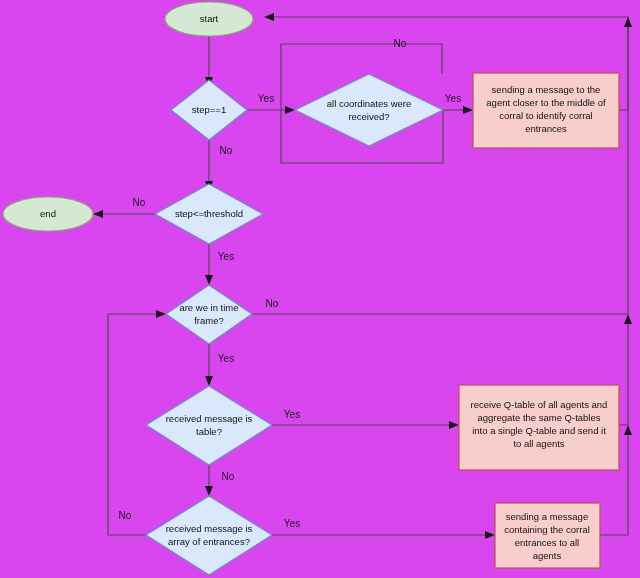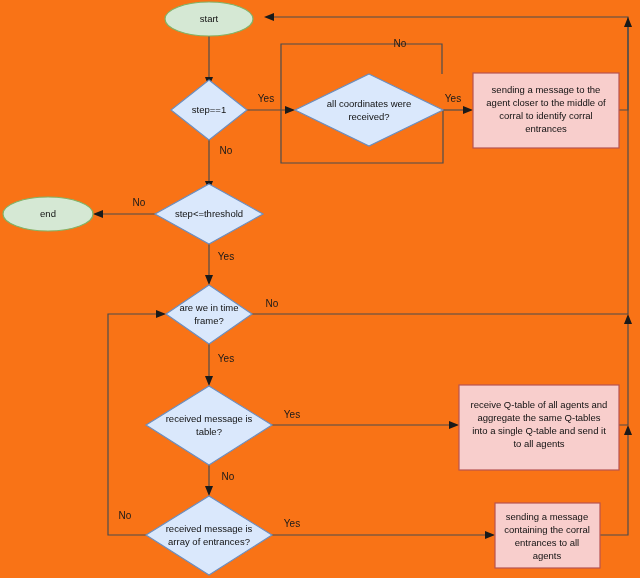--- a/index.html
+++ b/index.html
@@ -4,21 +4,21 @@
 <style>
   html, body {
     margin: 0;
     padding: 0;
     background: #ffffff;
   }
   #flow-root {
     position: relative;
     width: 640px;
     height: 578px;
-    background: #f97316;
+    background: #d946ef;
     font-family: "Liberation Sans", sans-serif;
     overflow: hidden;
   }
   svg#flow-svg {
     display: block;
     width: 640px;
     height: 578px;
   }
   .node-text {
     font-family: "Liberation Sans", sans-serif;

